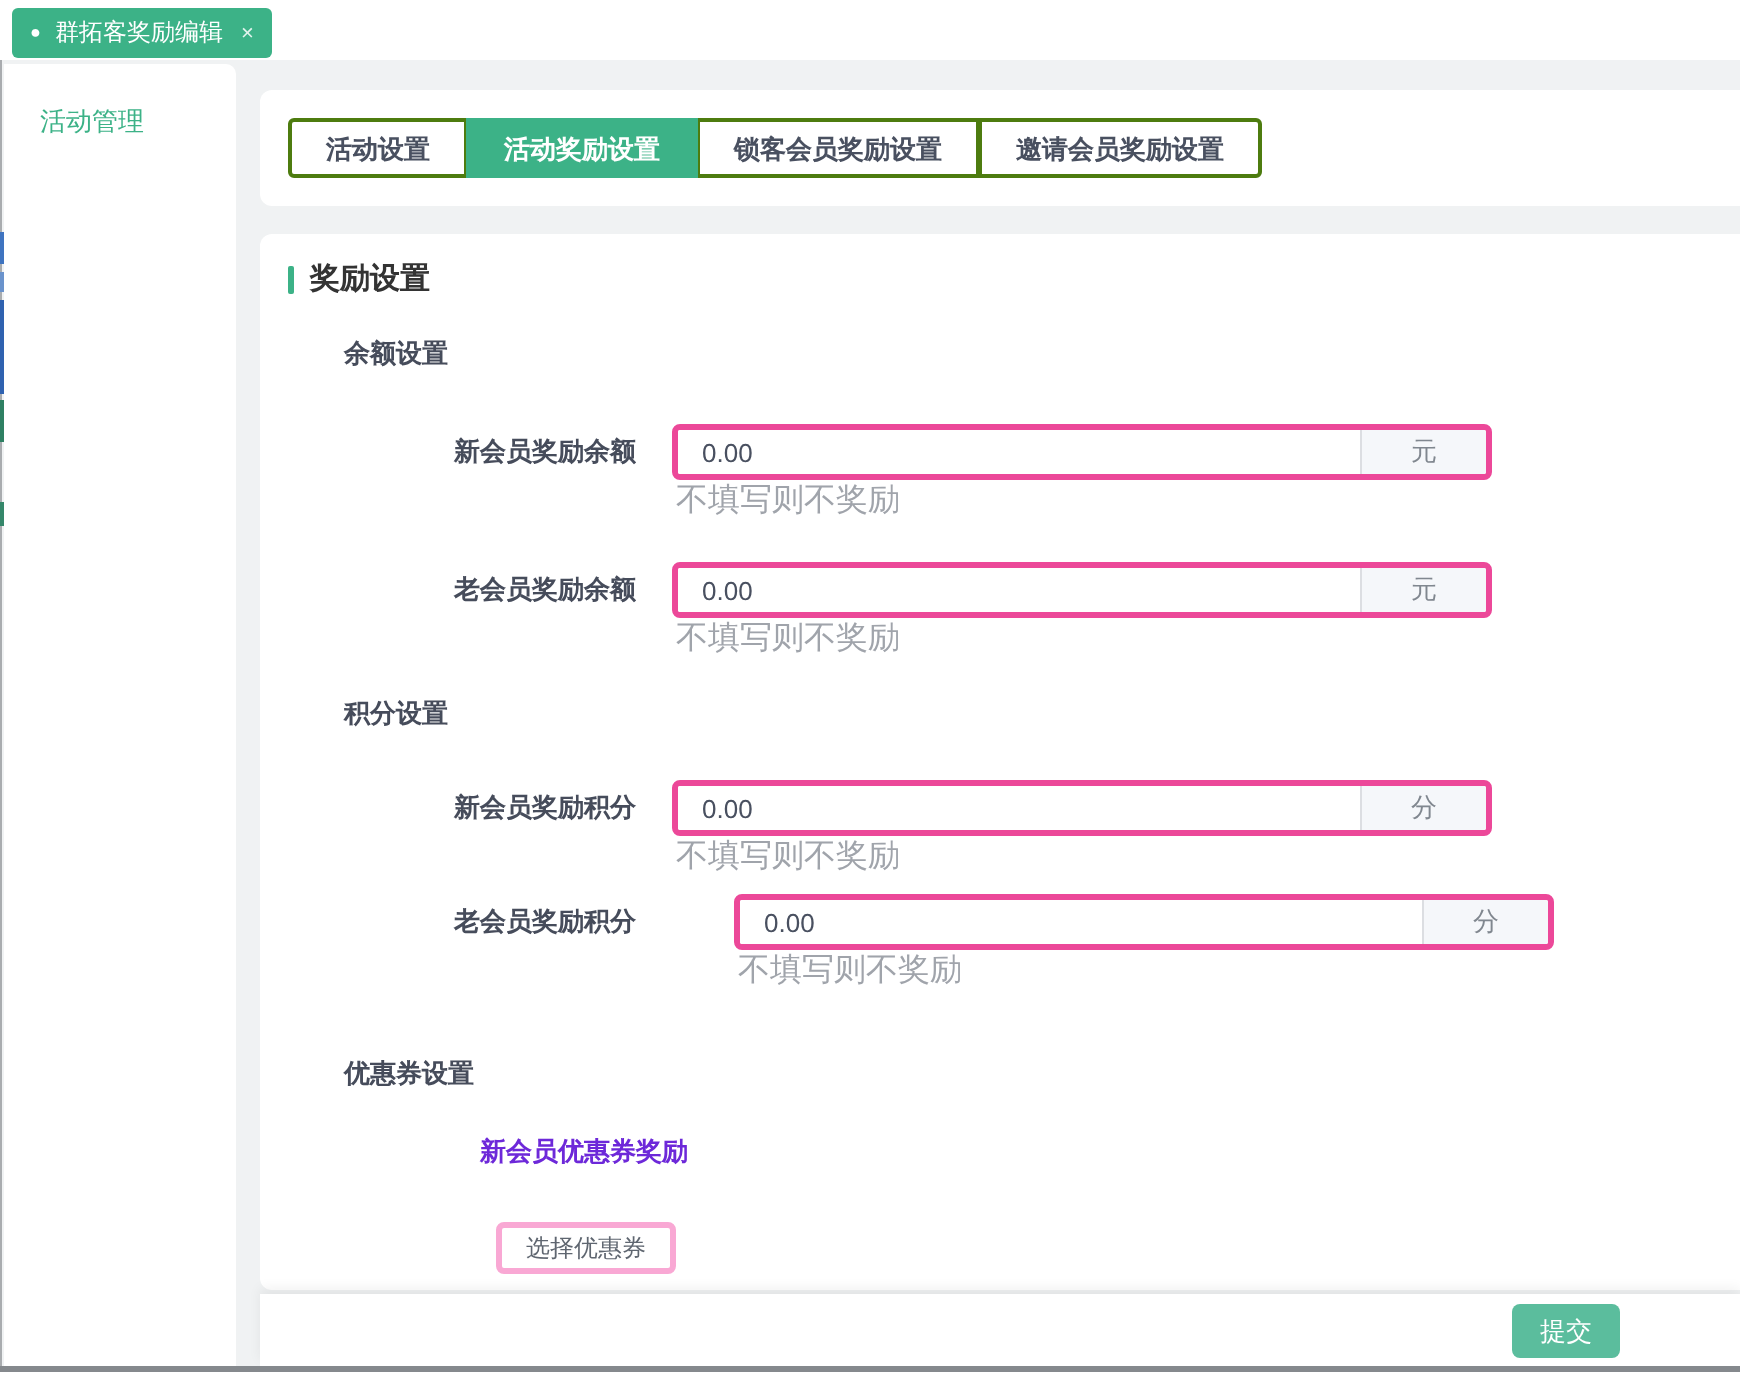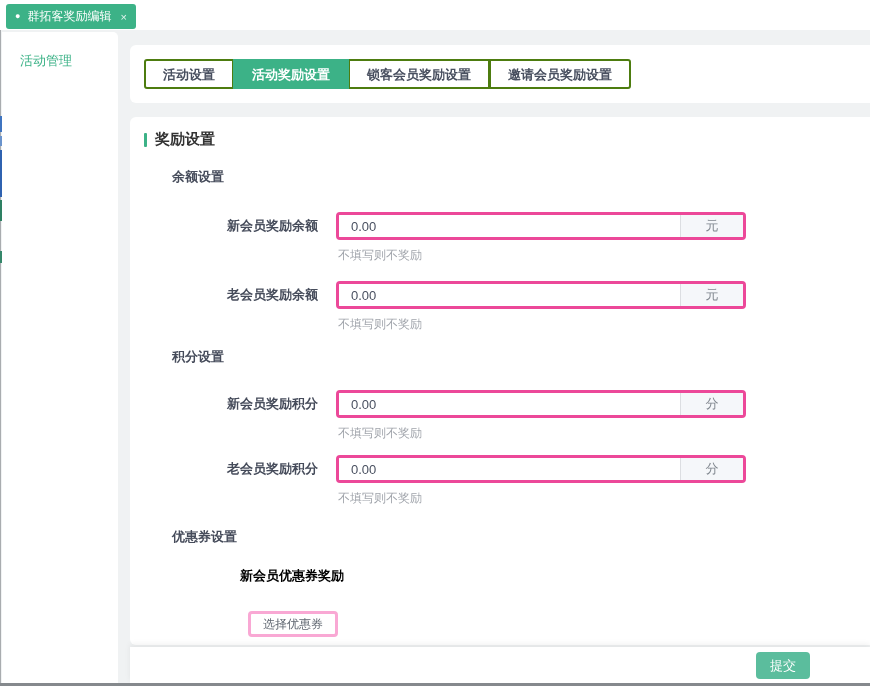--- a/index.html
+++ b/index.html
@@ -60,41 +60,41 @@
   .section-bar{width:3px;height:14px;background:#3cb287;border-radius:1px;}
   .section-title{font-size:15px;font-weight:700;color:#333;}
   .group-title{position:absolute;left:42px;font-size:13px;font-weight:700;color:#464c5b;}
   .gt-balance{top:51px;}
   .gt-points{top:231px;}
   .gt-coupon{top:411px;}
   .form-row{position:absolute;left:14px;display:flex;}
   .row-1{top:95px;}
   .row-2{top:164px;}
   .row-3{top:273px;}
-  .row-4{top:338px;}
+  .row-4{top:330px;gap:31px;}
   .form-label{
     width:174px;text-align:right;margin-right:18px;line-height:28px;
     font-size:13px;font-weight:700;color:#464c5b;white-space:nowrap;
   }
   .input-col{width:410px;}
   .input-group{
     display:flex;height:28px;box-sizing:border-box;border:3px solid #ec4899;
     border-radius:4px;overflow:hidden;background:#fff;
   }
   .input-group input{
     flex:1;border:none;outline:none;padding:0 12px;min-width:0;
     font-size:13px;color:#495060;font-family:inherit;background:#fff;
   }
   .input-unit{
     width:62px;background:#f5f7fa;border-left:1px solid #dcdee2;
     display:flex;align-items:center;justify-content:center;
     font-size:13px;color:#80878f;
   }
-  .hint{margin-top:7px;font-size:12px;color:#a0a4ab;padding-left:2px;}
-  .coupon-label{position:absolute;left:110px;top:450px;font-size:13px;font-weight:700;color:#000000;}
+  .hint{font-size:16px;color:#a0a4ab;padding-left:2px;}
+  .coupon-label{position:absolute;left:110px;top:450px;font-size:13px;font-weight:700;color:#6d28d9;}
   .coupon-btn{
     position:absolute;left:118px;top:494px;height:26px;padding:0 12px;
     background:#fff;border:3px solid #f9a8d4;border-radius:4px;
     font-size:12px;color:#5f6670;cursor:pointer;font-family:inherit;
   }
   
   .footer{
     position:absolute;left:130px;right:0;top:647px;height:36px;background:#fff;
     box-shadow:0 -3px 6px rgba(0,0,0,.06);
   }

